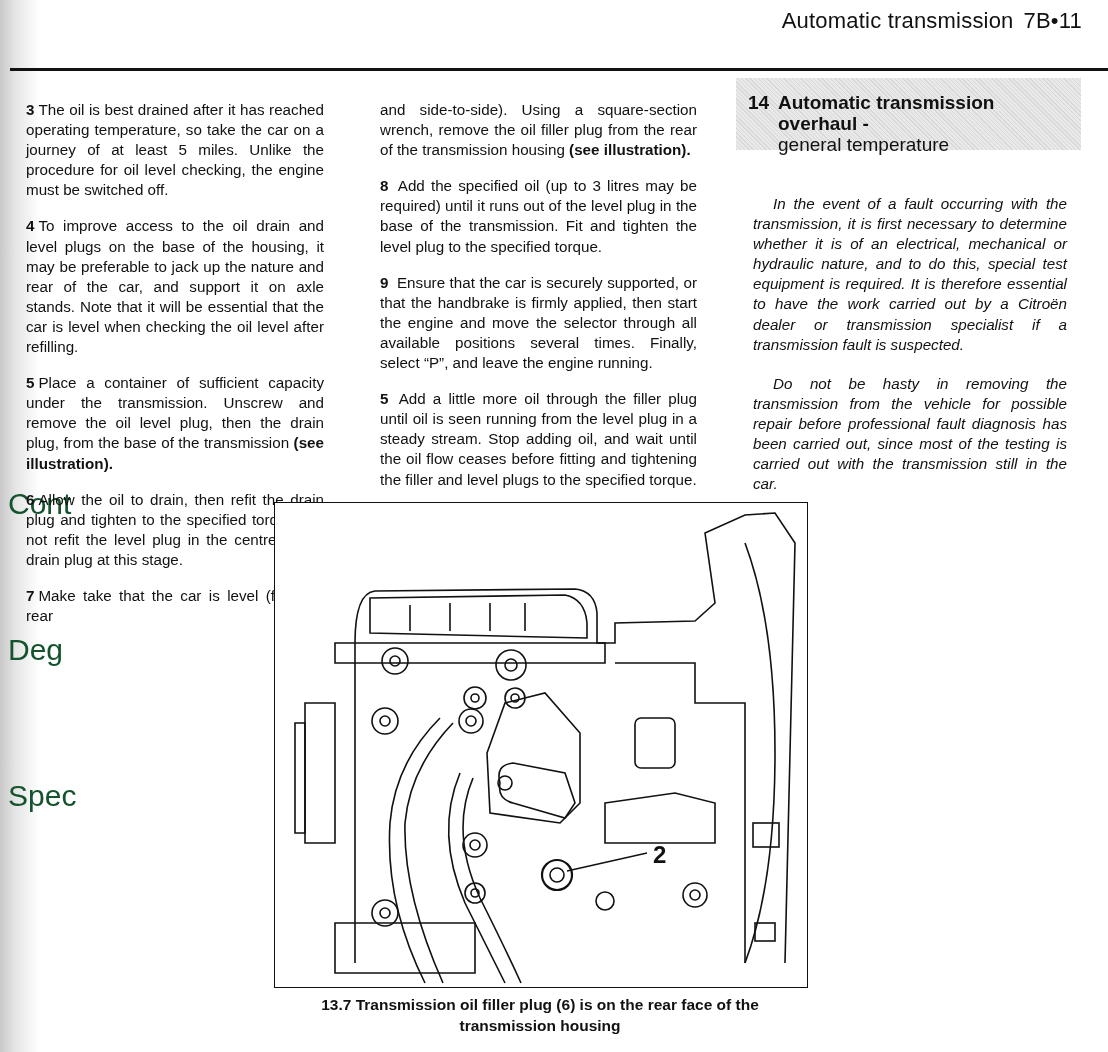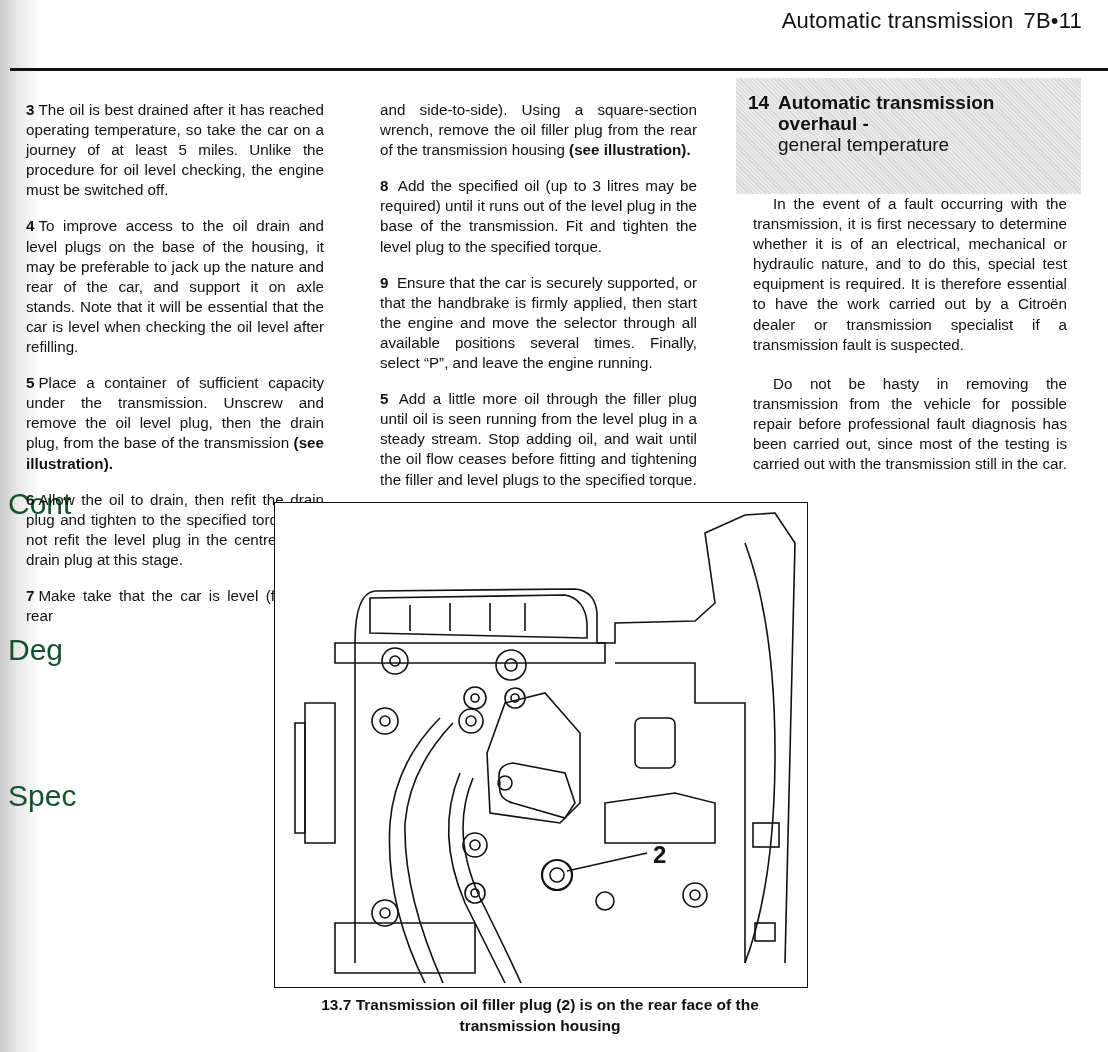--- a/index.html
+++ b/index.html
@@ -24,24 +24,24 @@
   .col {
     position:absolute; top:84px; font-size:15.2px; line-height:20.1px;
     text-align:justify;
   }
   .col p { margin:16px; }
   .col1 { left:10px; width:330px; }
   .col2 { left:364px; width:349px; }
   .col3 { left:737px; width:346px; top:178px; }
   .num { font-weight:bold; margin-right:4px; }
   .b { font-weight:bold; }
-  .col3 p { text-indent:20px; }
+  .col3 p { text-indent:20px;font-style:italic; }
   .col3 p + p { margin-top:19px; }
   .section-box {
-    position:absolute; left:736px; top:78px; width:345px; height:116px;
+    position:absolute; left:736px; top:78px; width:345px; height:72px;
     background:repeating-linear-gradient(45deg,#d8d8d8 0 1px,#e9e9e9 1px 3px);
   }
   .section-title {
     position:absolute; left:12px; top:14px; font-size:19px; line-height:21px;
   }
   .section-title .sn { font-weight:bold; display:inline-block; width:30px; }
   .section-title .t1 { font-weight:bold; }
   .section-title .line2, .section-title .line3 { padding-left:30px; }
   .section-title .line3 { font-weight:normal; }
   .figure {
@@ -155,15 +155,15 @@
     <path d="M60 420 L200 420 L200 470 L60 470 Z"></path>
 
     <circle cx="282" cy="372" r="15" stroke-width="2.2"></circle>
     <circle cx="282" cy="372" r="7"></circle>
     <line x1="292" y1="368" x2="372" y2="350" stroke-width="1.4"></line>
     <text x="378" y="360" font-family="Liberation Sans, sans-serif" font-size="24" font-weight="bold" fill="#111" stroke="none">2</text>
   </svg>
 </div>
 
 <div class="caption">
-  <div>13.7 Transmission oil filler plug (2) is on the rear face of the</div>
+  <div>13.7 Transmission oil filler plug (6) is on the rear face of the</div>
   <div>transmission housing</div>
 </div>
 
 </body></html>

